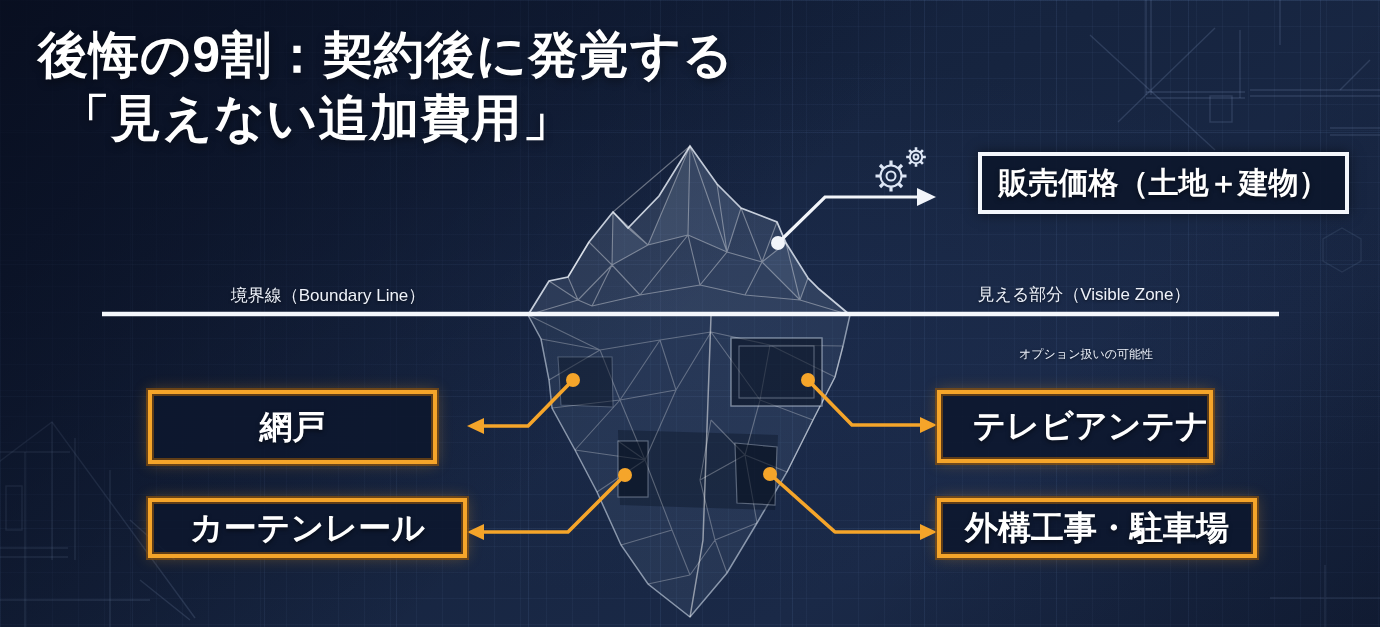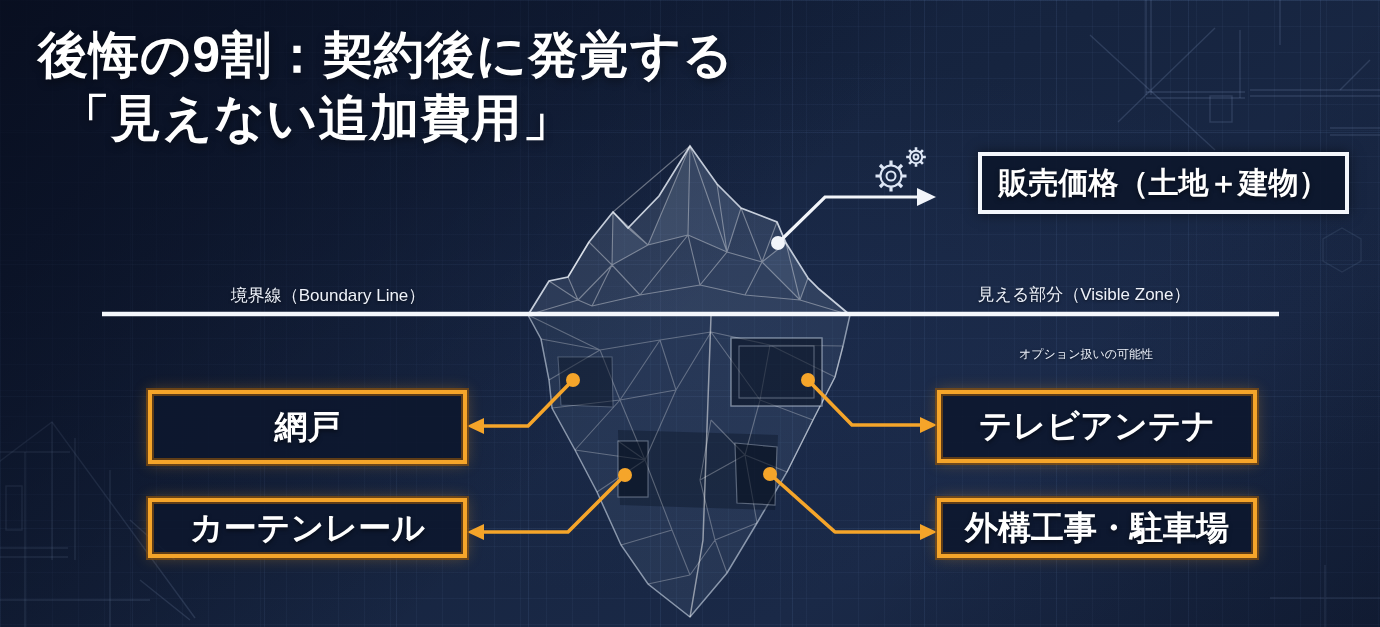--- a/index.html
+++ b/index.html
@@ -44,23 +44,23 @@
   }
   .callout.white{
     border:4px solid #f4f7fc;background:rgba(13,23,45,0.92);font-size:30px;
     box-shadow:0 0 12px rgba(0,0,0,0.5);
   }
   .callout.orange{
     border:4px solid #f5a52a;background:rgba(13,23,45,0.88);font-size:33px;
     box-shadow:0 0 0 2px rgba(140,82,10,0.65), inset 0 0 0 2px rgba(140,82,10,0.65), 0 0 14px rgba(245,165,42,0.30);
   }
   .box-seller{left:937px;top:152px;width:371px;height:62px;margin-left:41px;}
-  .box-lt{left:148px;top:390px;width:319px;height:74px;}
+  .box-lt{left:148px;top:390px;width:289px;height:74px;}
   .box-lb{left:148px;top:498px;width:319px;height:60px;}
-  .box-rt{left:937px;top:390px;width:320px;height:73px;}
+  .box-rt{left:937px;top:390px;width:276px;height:73px;justify-content:flex-end;}
   .box-rb{left:937px;top:498px;width:320px;height:60px;}
 </style>
 </head>
 <body>
 
 <div class="stage">
 
   <div class="layer bg-grid"></div>
 
   <svg width="1380" height="627" viewBox="0 0 1380 627">

